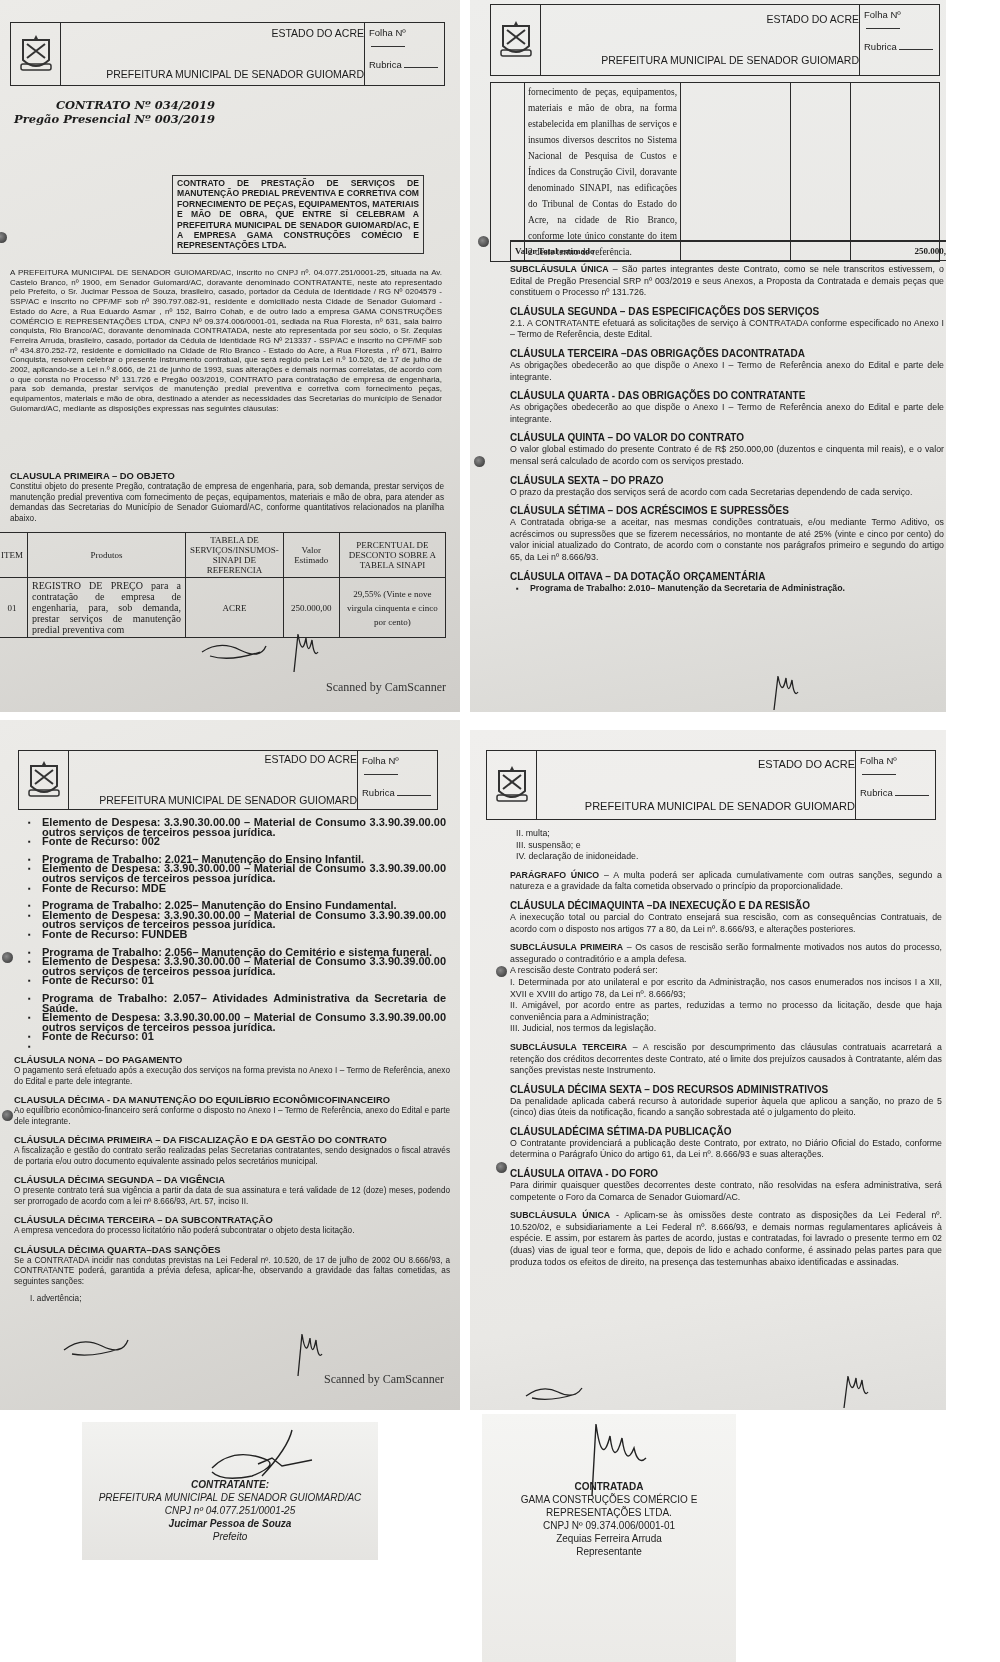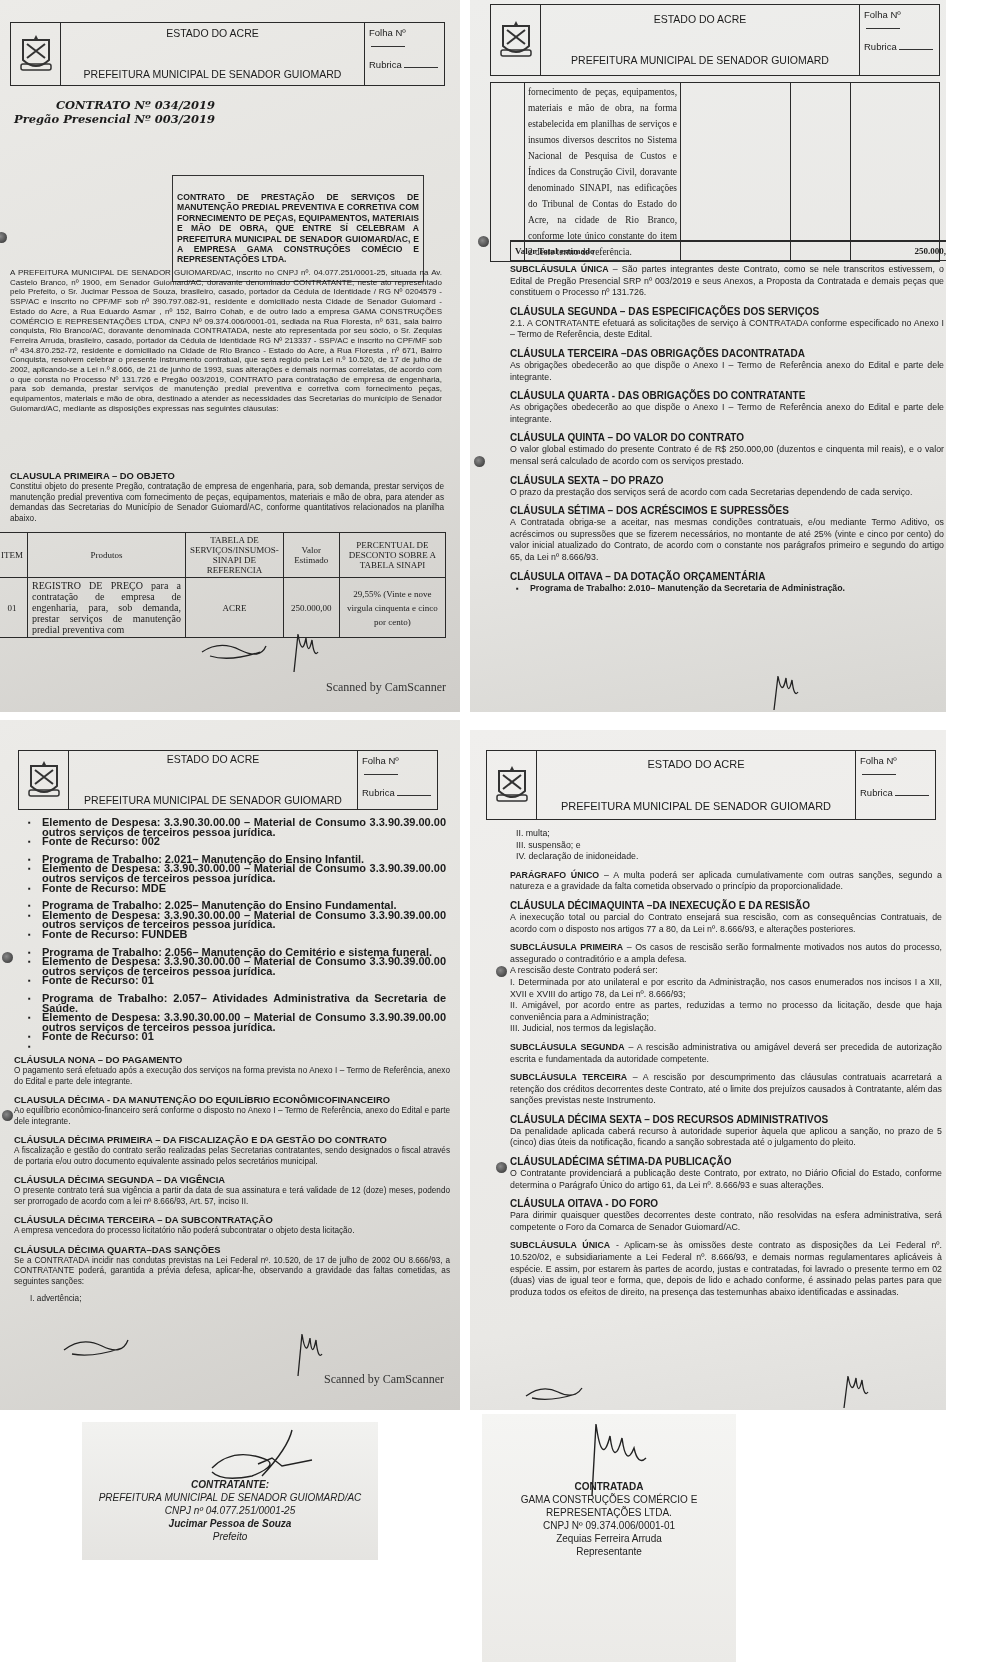--- a/index.html
+++ b/index.html
@@ -20,27 +20,27 @@
 
   .hdr {
     position: absolute; left: 10px; top: 22px; width: 435px; height: 64px;
     border: 1.5px solid #2a2a2a; display: flex; background: transparent;
   }
   .p2 .hdr { left: 20px; top: 4px; width: 450px; height: 72px; }
   .p3 .hdr { left: 18px; top: 30px; width: 420px; height: 60px; }
   .p4 .hdr { left: 16px; top: 20px; width: 450px; height: 70px; }
   .crest { width: 50px; border-right: 1.5px solid #2a2a2a; display: flex; align-items: center; justify-content: center; }
   .crest svg { width: 34px; height: 40px; }
-  .hdr-title { flex: 1; display: flex; flex-direction: column; align-items: center; justify-content: center; font-size: 10.5px; line-height: 13px; text-align: center; gap: 28px; }
+  .hdr-title { flex: 1; display: flex; flex-direction: column; align-items: flex-end; justify-content: center; font-size: 10.5px; line-height: 13px; text-align: center; gap: 28px; }
   .hdr-side { width: 80px; border-left: 1.5px solid #2a2a2a; font-size: 9.5px; padding: 4px 4px; display: flex; flex-direction: column; gap: 10px; }
   .hdr-side span.line { display: inline-block; border-bottom: 1px solid #333; width: 34px; margin-left: 2px; }
 
   .contract-no { position: absolute; left: 14px; top: 98px; font-family: "DejaVu Serif", serif; font-style: italic; font-weight: bold; font-size: 11.5px; line-height: 14px; text-align: right; }
   .summary-box {
-    position: absolute; left: 172px; top: 175px; width: 252px; padding: 16px 4px;
+    position: absolute; left: 172px; top: 175px; width: 252px; padding: 2px 4px;
     border: 1px solid #333; font-size: 8.6px; font-weight: bold; line-height: 10.4px; text-align: justify; text-transform: uppercase;
   }
 
   .txt { position: absolute; font-size: 8.2px; line-height: 10.5px; text-align: justify; }
   .txt b { font-weight: bold; }
   .clause-title { font-weight: bold; font-size: 9.4px; line-height: 12px; }
   .p2 .txt, .p4 .txt { font-size: 8.8px; line-height: 11.6px; }
   .p2 .clause-title, .p4 .clause-title { font-size: 10px; }
   .blk { margin-bottom: 7px; }
 
@@ -329,21 +329,20 @@
         <div class="clause-title">CLÁUSULA DÉCIMAQUINTA –DA INEXECUÇÃO E DA RESISÃO</div>
         <div>A inexecução total ou parcial do Contrato ensejará sua rescisão, com as consequências Contratuais, de acordo com o disposto nos artigos 77 a 80, da Lei nº. 8.666/93, e alterações posteriores.</div>
       </div>
     <div class="blk">
       <b>SUBCLÁUSULA PRIMEIRA</b><span> – Os casos de rescisão serão formalmente motivados nos autos do processo, assegurado o contraditório e a ampla defesa.</span>
       <div>A rescisão deste Contrato poderá ser:</div>
       <div>I. Determinada por ato unilateral e por escrito da Administração, nos casos enumerados nos incisos I a XII, XVII e XVIII do artigo 78, da Lei nº. 8.666/93;</div>
       <div>II. Amigável, por acordo entre as partes, reduzidas a termo no processo da licitação, desde que haja conveniência para a Administração;</div>
       <div>III. Judicial, nos termos da legislação.</div>
     </div>
-    <div class="blk"><b>SUBCLÁUSULA SEGUNDA</b><span> – A rescisão administrativa ou amigável deverá ser precedida de autorização escrita e fundamentada da autoridade competente.</span></div>
     <div class="blk"><b>SUBCLÁUSULA TERCEIRA</b><span> – A rescisão por descumprimento das cláusulas contratuais acarretará a retenção dos créditos decorrentes deste Contrato, até o limite dos prejuízos causados à Contratante, além das sanções previstas neste Instrumento.</span></div>
     <div class="blk">
         <div class="clause-title">CLÁUSULA DÉCIMA SEXTA – DOS RECURSOS ADMINISTRATIVOS</div>
         <div>Da penalidade aplicada caberá recurso à autoridade superior àquela que aplicou a sanção, no prazo de 5 (cinco) dias úteis da notificação, ficando a sanção sobrestada até o julgamento do pleito.</div>
       </div>
     <div class="blk">
         <div class="clause-title">CLÁUSULADÉCIMA SÉTIMA-DA PUBLICAÇÃO</div>
         <div>O Contratante providenciará a publicação deste Contrato, por extrato, no Diário Oficial do Estado, conforme determina o Parágrafo Único do artigo 61, da Lei nº. 8.666/93 e suas alterações.</div>
       </div>
     <div class="blk">

